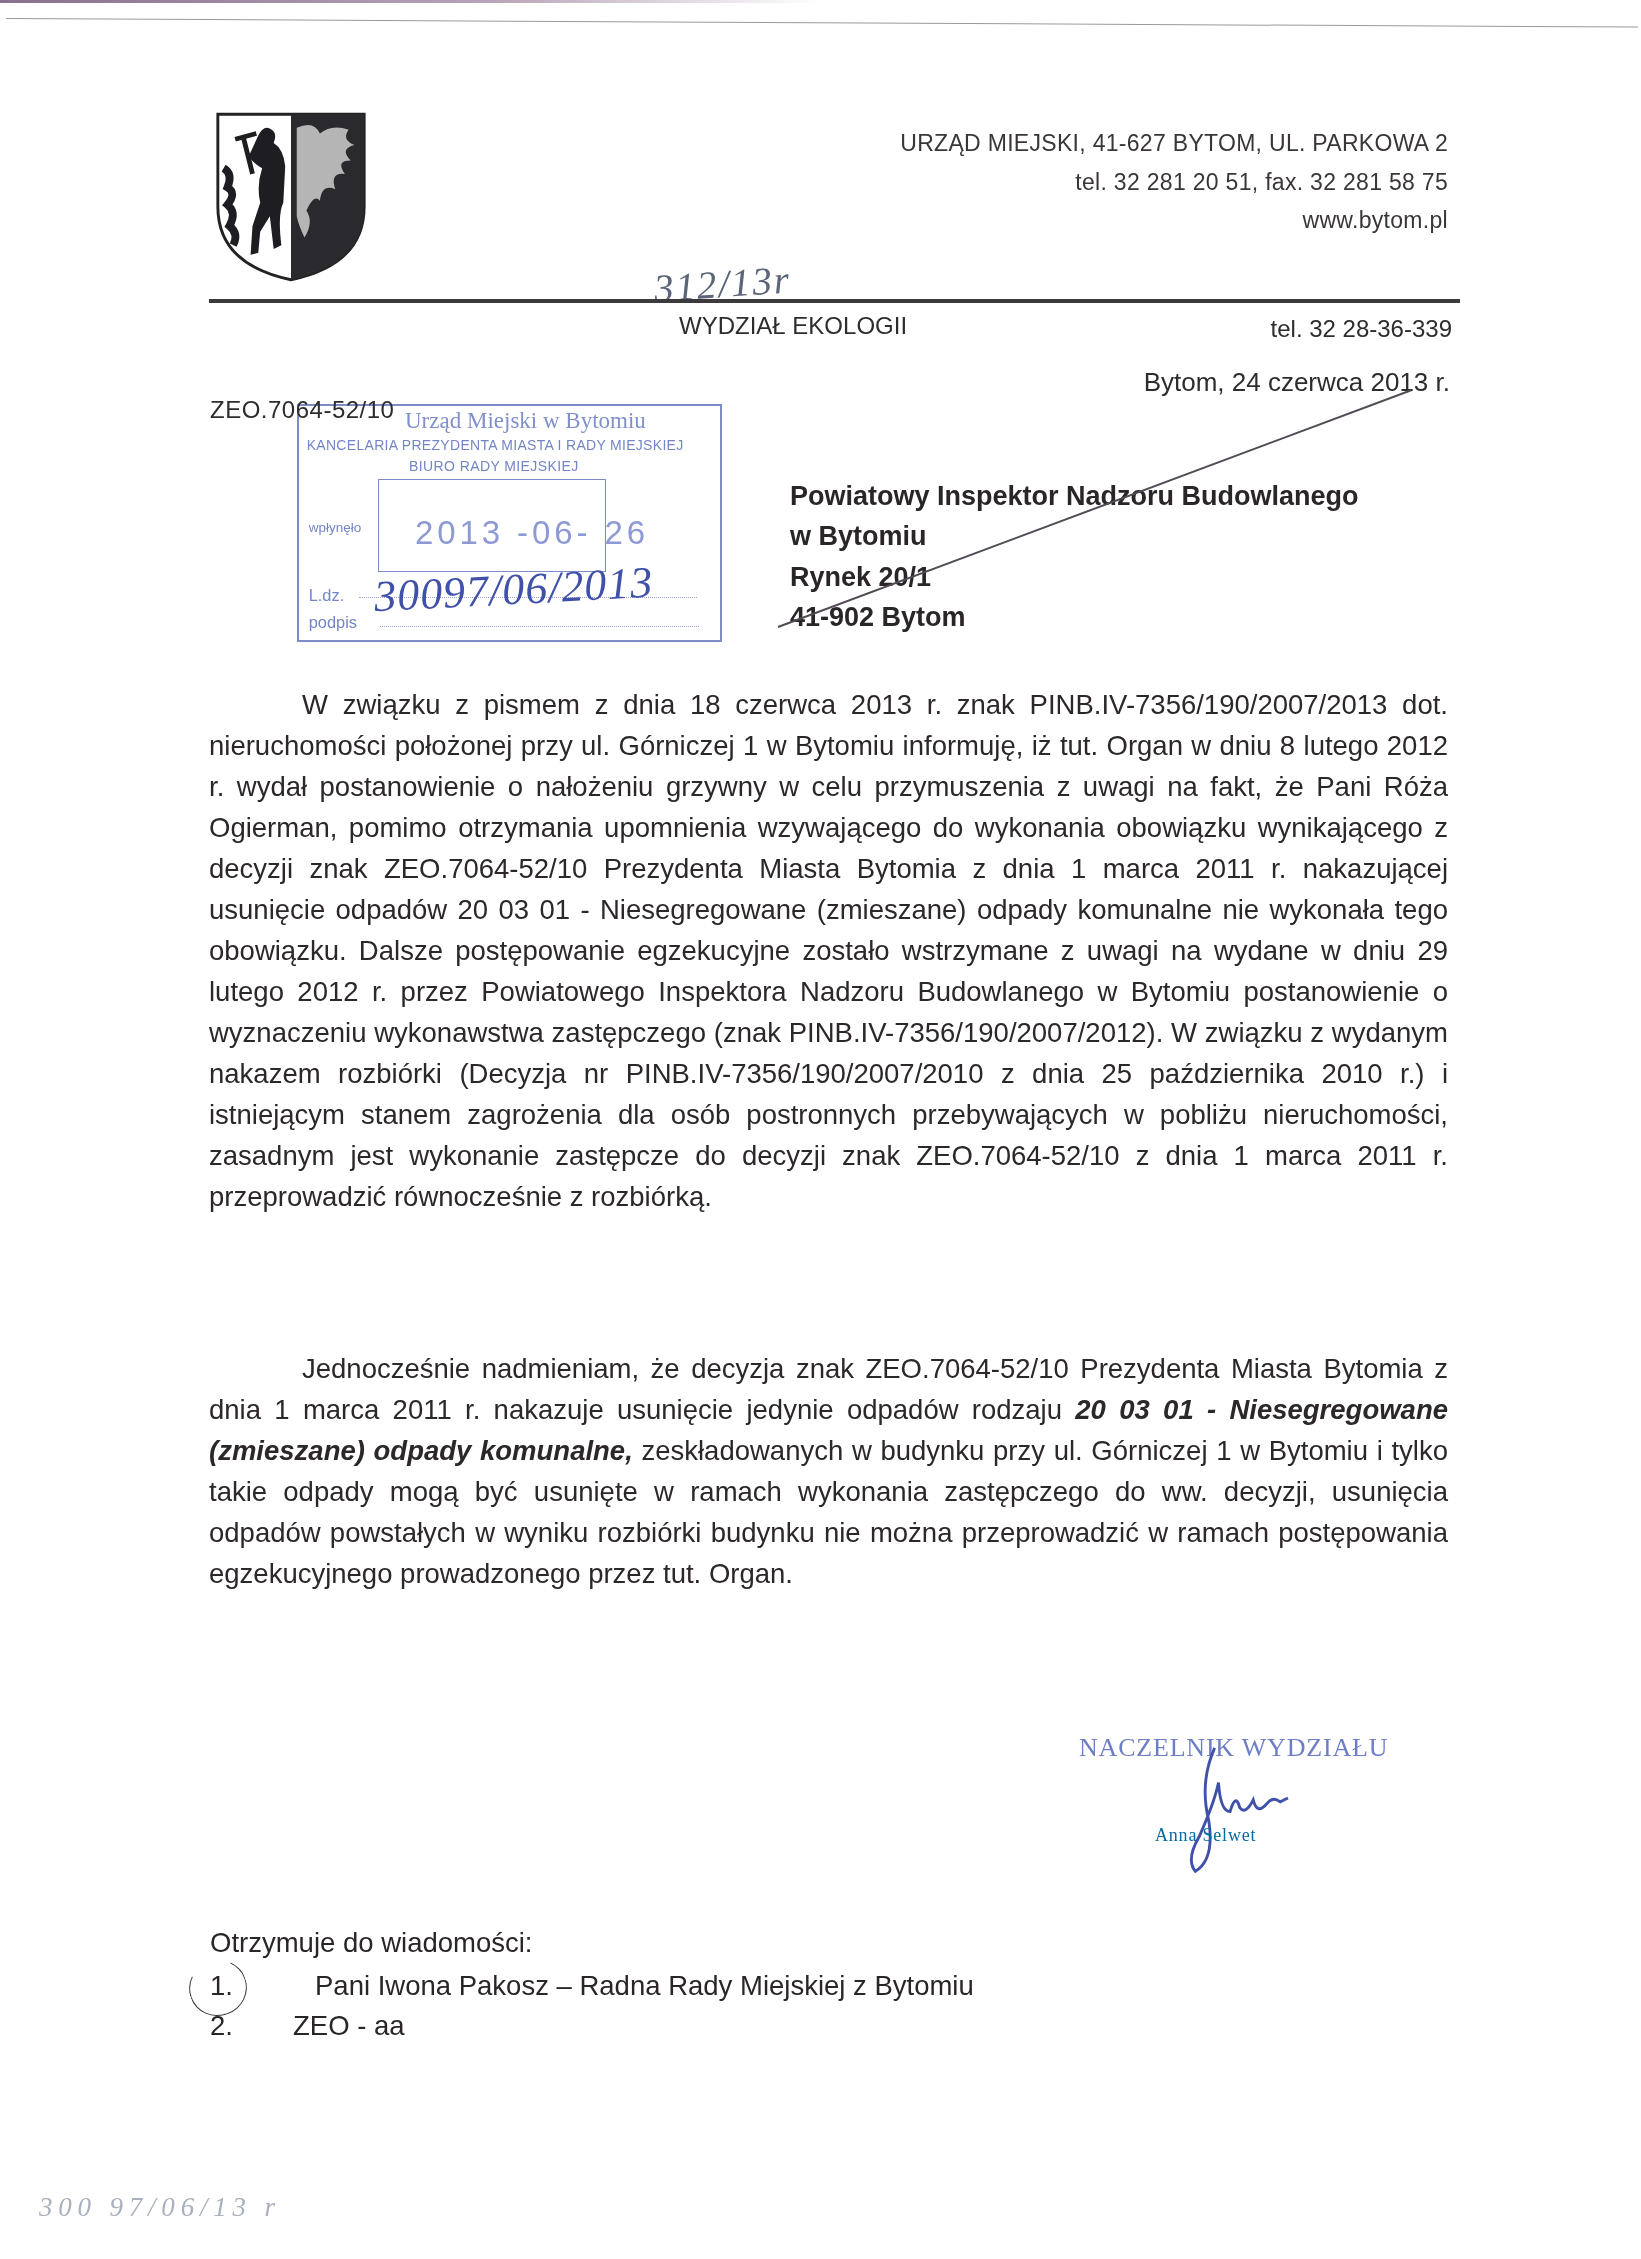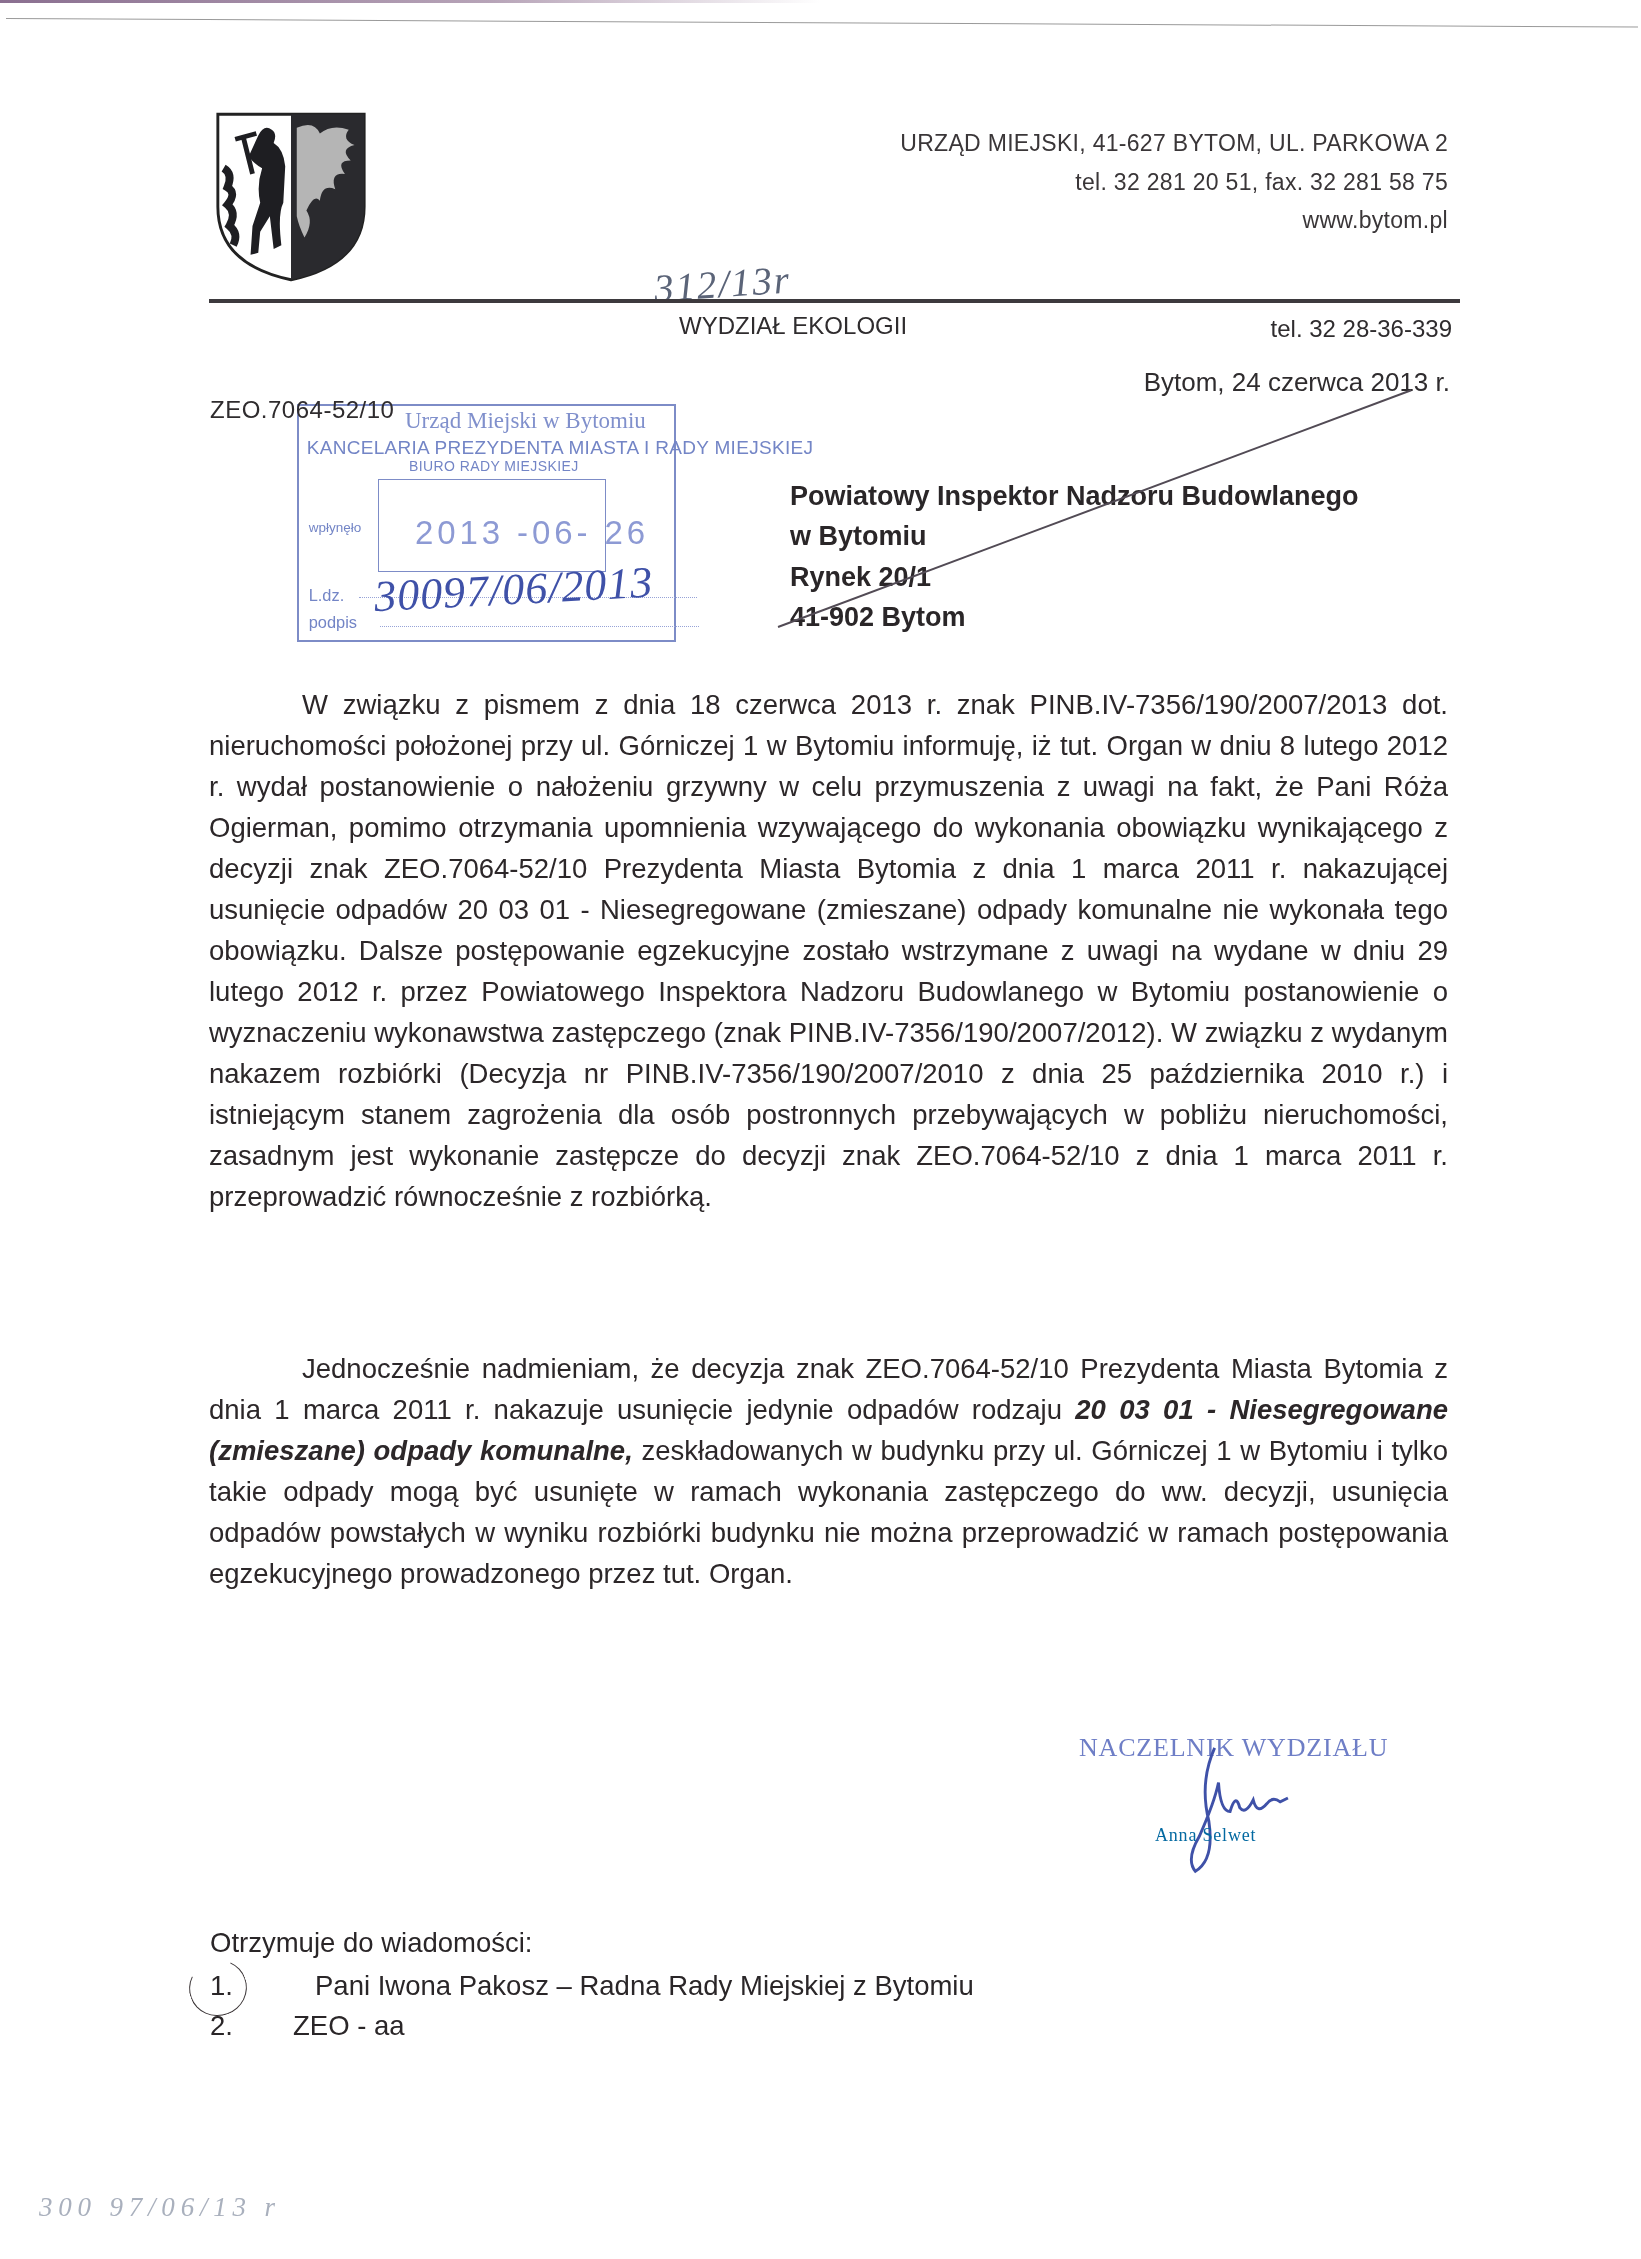--- a/index.html
+++ b/index.html
@@ -27,24 +27,24 @@
 
   .rule { left: 209px; top: 299px; width: 1251px; height: 3.9px; background: #3d3a3e; }
 
   .dept { left: 679px; top: 312px; font-size: 24px; color: #2f2c2e; }
   .dept-tel { right: 189px; top: 315px; font-size: 24px; color: #2f2c2e; }
   .date { right: 191px; top: 367px; font-size: 26px; color: #2f2c2e; }
 
   .ref { left: 210px; top: 396px; font-size: 24px; color: #2f2c2e; letter-spacing: 0.5px; }
 
   
-  .stamp { left: 297px; top: 404px; width: 379px; height: 238px;
+  .stamp { left: 297px; top: 404px; width: 425px; height: 238px;
            border: 2.9px solid #7d8cc7; color: #7385c6; box-sizing: border-box; }
   .stamp-title { position: absolute; left: 106px; top: 1.9px; font-size: 23px; font-family: "Liberation Serif", serif; color: #8090cc; }
-  .stamp-l2 { position: absolute; left: 7.7px; top: 31px; font-size: 19px; letter-spacing: 0.3px; white-space: nowrap; }
+  .stamp-l2 { position: absolute; left: 7.7px; top: 31px; font-size: 14px; letter-spacing: 0.3px; white-space: nowrap; }
   .stamp-l3 { position: absolute; left: 110px; top: 52px; font-size: 14px; letter-spacing: 0.4px; }
   .stamp-box { position: absolute; left: 79px; top: 73px; width: 226px; height: 91px; border: 1.9px solid #7d8cc7; }
   .stamp-wplynelo { position: absolute; left: 9.7px; top: 114px; font-size: 13.5px; }
   .stamp-date { position: absolute; left: 116px; top: 108px; font-size: 33px; letter-spacing: 3.9px; color: #8d9ad4; }
   .stamp-ldz { position: absolute; left: 9.7px; top: 180px; font-size: 16.4px; }
   .stamp-ldz-hand { position: absolute; left: 75px; top: 158px; font-size: 44px; font-style: italic;
                     font-family: "Liberation Serif", serif; color: #3f51a8; letter-spacing: 1px; transform: rotate(-3deg); }
   .stamp-podpis { position: absolute; left: 9.7px; top: 207px; font-size: 16.4px; }
   .stamp-dots1 { position: absolute; left: 60px; top: 191px; width: 338px; border-bottom: 1.9px dotted #97a3d7; }
   .stamp-dots2 { position: absolute; left: 81px; top: 220px; width: 319px; border-bottom: 1.9px dotted #97a3d7; }

